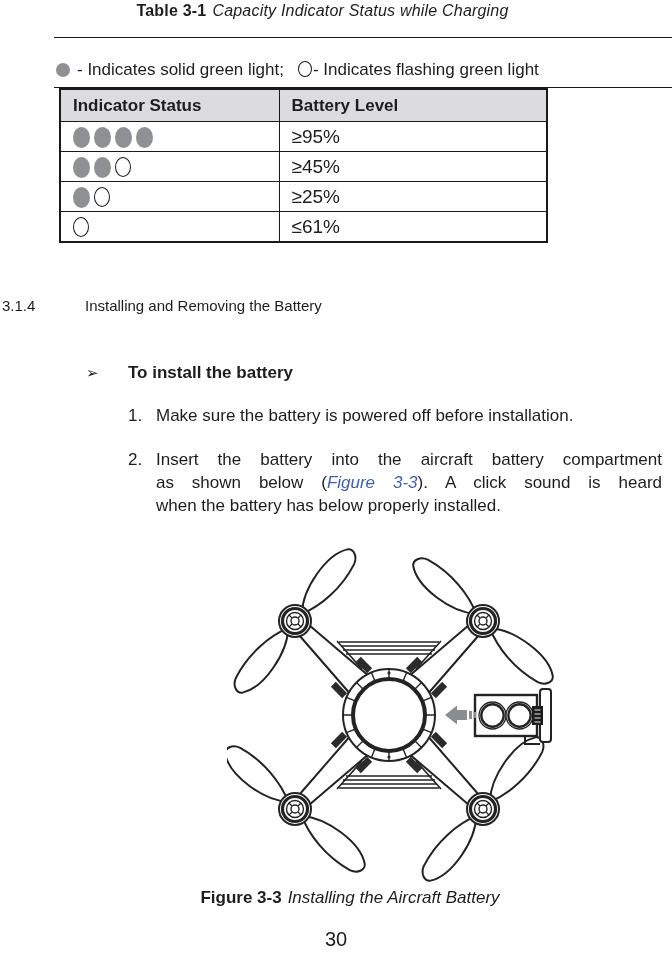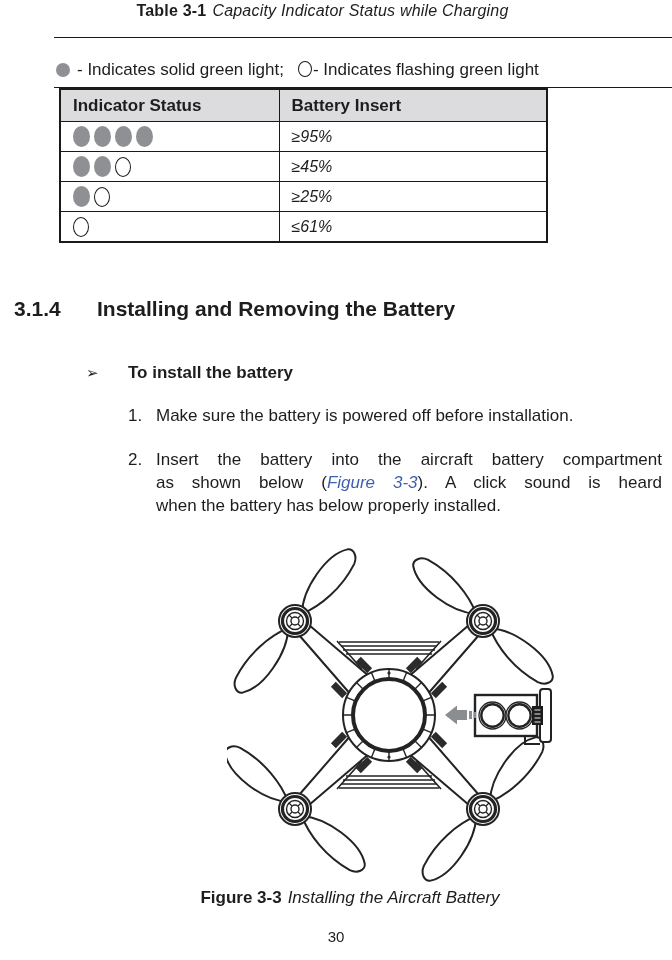--- a/index.html
+++ b/index.html
@@ -25,45 +25,45 @@
   .ldot.solid{width:14px;height:14px;background:#8e9093;margin-right:7px;}
   .ldot.flash{width:12px;height:14px;background:#fff;border:1.7px solid #1a1a1a;margin-left:14px;margin-right:1px;}
 
   
   .btable{
     position:absolute;top:88px;left:59px;width:489px;
     border-collapse:collapse;border:2px solid #1a1a1a;table-layout:fixed;
   }
   .btable th,.btable td{border:1.6px solid #1a1a1a;padding:0 0 0 12px;text-align:left;vertical-align:middle;}
   .btable th{background:#dcdcde;font-size:17px;height:31px;font-weight:bold;}
-  .btable td{height:29px;font-size:16px;font-style:italic;}
+  .btable td{height:29px;font-size:19px;}
   .btable col.c1{width:219px;}
   .dot{display:inline-block;vertical-align:middle;border-radius:50%;margin-right:4px;}
   .dot.solid{width:17px;height:21px;background:#8e9093;}
   .dot.flash{width:14px;height:18px;background:#fff;border:1.9px solid #1a1a1a;}
 
   
-  .sechead{position:absolute;top:297px;left:2px;font-size:21px;font-weight:bold;white-space:nowrap;margin-left:12px;}
+  .sechead{position:absolute;top:297px;left:2px;font-size:15px;font-weight:normal;white-space:nowrap;}
   .sechead .secnum{display:inline-block;width:83px;}
   .subhead{position:absolute;top:363px;left:86px;font-size:17px;font-weight:bold;}
   .subhead .bullet{display:inline-block;width:42px;font-size:15px;font-weight:normal;}
 
   
   .step{position:absolute;left:128px;width:534px;font-size:17px;line-height:23px;}
   .stepnum{position:absolute;left:0;top:0;}
   .steptext{margin-left:28px;}
   .jline{text-align:justify;text-align-last:justify;}
   .lline{text-align:left;}
   .xref{font-style:italic;color:#3f5fae;text-decoration:none;cursor:pointer;}
 
   
   .figwrap{position:absolute;top:543px;left:227px;width:345px;height:340px;}
   .fcaption{position:absolute;top:888px;left:0;width:700px;text-align:center;font-size:17px;}
   .fcaption .bold{margin-right:6px;}
-  .pagenum{position:absolute;top:928px;left:0;width:672px;text-align:center;font-size:15px;}
+  .pagenum{position:absolute;top:928px;left:0;width:672px;text-align:center;font-size:20px;}
 </style>
 </head>
 <body>
 
 <div>
 
   <div class="tcaption">
     <span class="bold">Table 3-1</span><span class="ital">Capacity Indicator Status while Charging</span>
   </div>
 
@@ -72,21 +72,21 @@
   </div>
 
   <table class="btable">
     <colgroup>
         <col class="c1">
         <col class="c2">
       </colgroup>
     <thead>
       <tr>
         <th>Indicator Status</th>
-        <th>Battery Insert</th>
+        <th>Battery Level</th>
       </tr>
     </thead>
     <tbody>
         <tr>
           <td><span class="dot solid"></span><span class="dot solid"></span><span class="dot solid"></span><span class="dot solid"></span></td>
           <td>≥95%</td>
         </tr>
         <tr>
           <td><span class="dot solid"></span><span class="dot solid"></span><span class="dot flash"></span></td>
           <td>≥45%</td>

